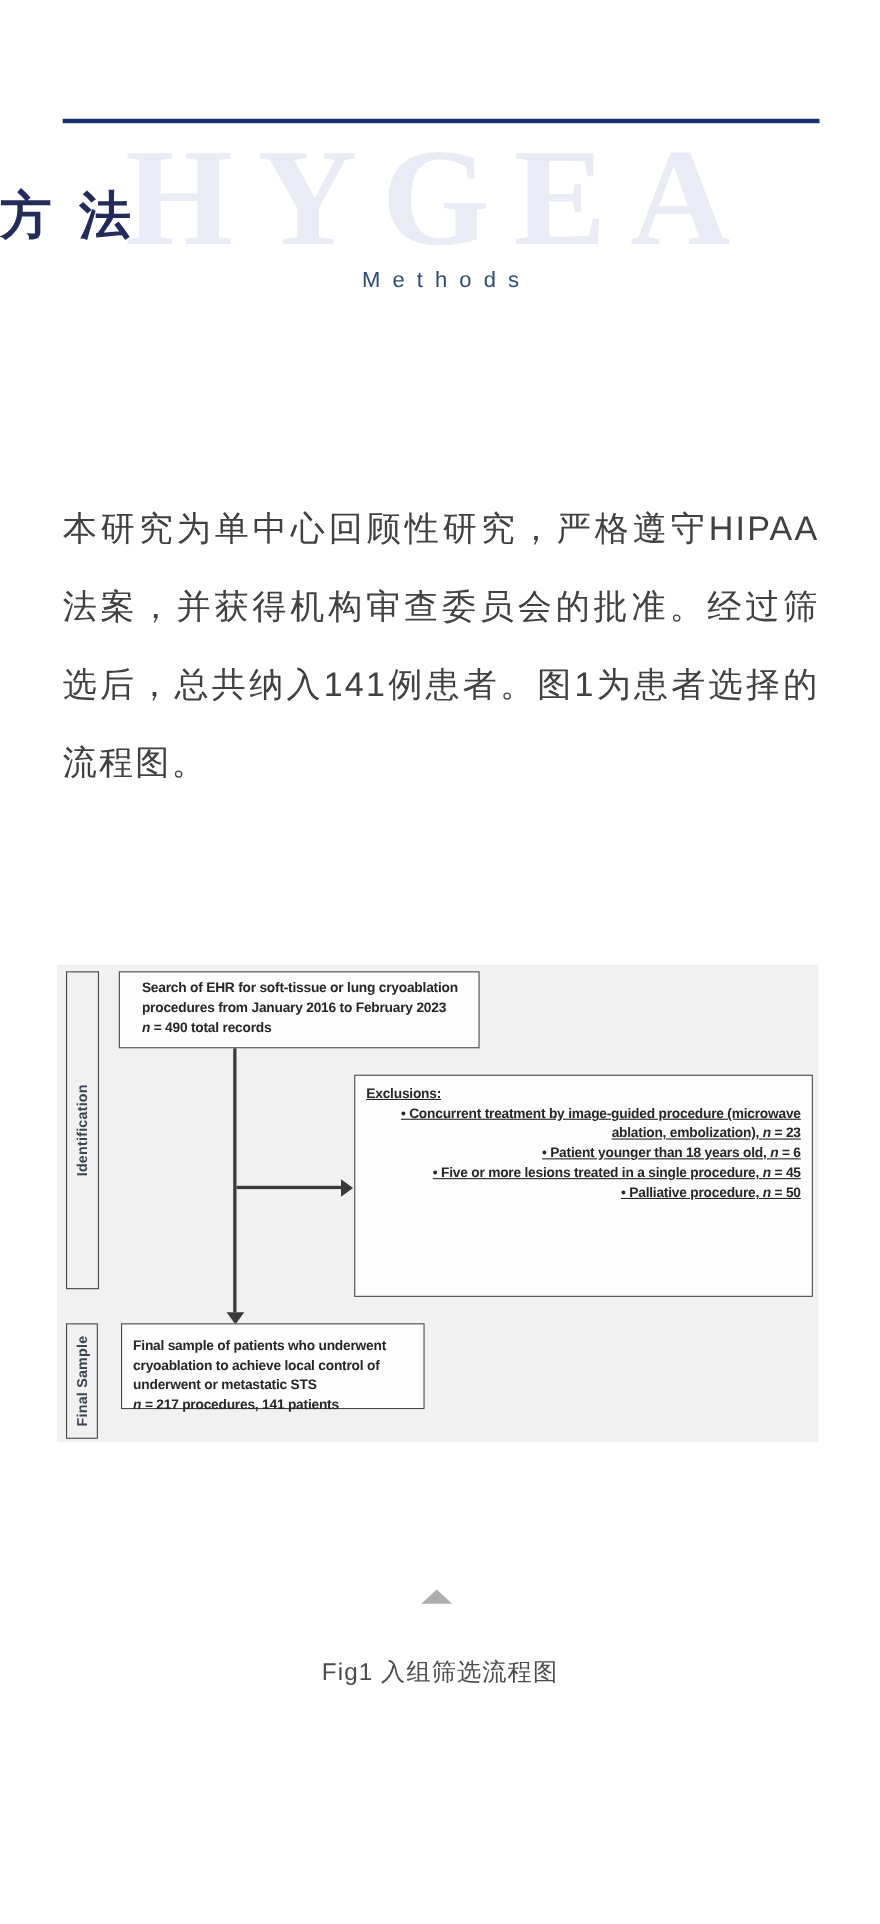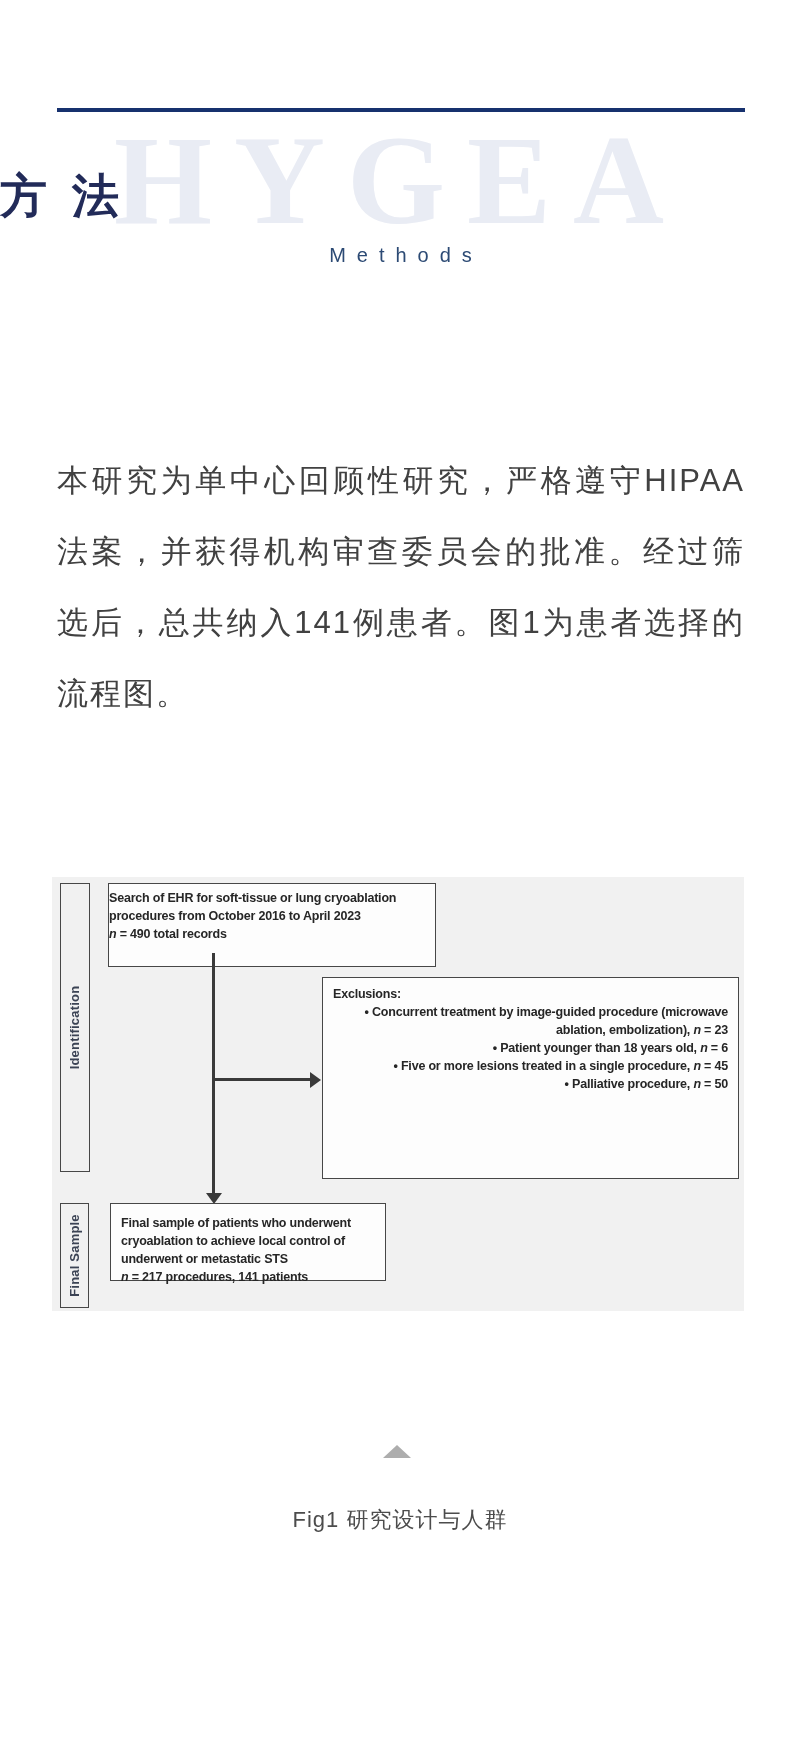--- a/index.html
+++ b/index.html
@@ -76,22 +76,22 @@
   }
   .stage-box .stage-label {
     transform:rotate(-90deg);
     white-space:nowrap;
     font-size:13px; font-weight:700;
     letter-spacing:0.2px;
     color:#3b4354;
   }
   .box-identification { left:8px; top:6px; width:30px; height:289px; }
   .box-final-stage    { left:8px; top:326px; width:29px; height:105px; }
-  .box-search { left:56px; top:6px; width:328px; height:84px; padding:5px 0; }
-  .box-exclusions { left:270px; top:100px; width:417px; height:202px; padding:7px 10px; }
+  .box-search { left:56px; top:6px; width:328px; height:70px; padding:5px 20px; }
+  .box-exclusions { left:270px; top:100px; width:417px; height:202px; padding:7px 10px;text-decoration:underline; }
   .box-final { left:58px; top:326px; width:276px; height:78px; padding:10px 10px; }
   .excl-item { padding-left:8px; text-indent:-8px;text-align:right; }
   .flow-line { position:absolute; background:#3a3a3a; }
   .vline { left:160px; top:76px; width:3px; height:240px; }
   .hline { left:163px; top:201px; width:97px; height:3px; }
   .arrowhead-down {
     position:absolute; left:154px; top:316px;
     width:0; height:0;
     border-left:8px solid transparent;
     border-right:8px solid transparent;
@@ -139,21 +139,21 @@
   <div class="figure-panel">
 
     <div class="stage-box box-identification">
       <div class="stage-label-wrap">
         <span class="stage-label">Identification</span>
       </div>
     </div>
 
     <div class="flow-box box-search">
       <div class="line">Search of EHR for soft-tissue or lung cryoablation</div>
-      <div class="line">procedures from October 2016 to April 2023</div>
+      <div class="line">procedures from January 2016 to February 2023</div>
       <div class="line"><i>n</i> = 490 total records</div>
     </div>
 
     <div class="flow-line vline"></div>
     <div class="flow-line hline"></div>
     <div class="arrowhead-right"></div>
     <div class="arrowhead-down"></div>
 
     <div class="flow-box box-exclusions">
       <div>Exclusions:</div>
@@ -173,15 +173,15 @@
       <div class="line">Final sample of patients who underwent</div>
       <div class="line">cryoablation to achieve local control of</div>
       <div class="line">underwent or metastatic STS</div>
       <div class="line"><i>n</i> = 217 procedures, 141 patients</div>
     </div>
 
   </div>
 
   <div class="collapse-triangle"></div>
 
-  <div class="figure-caption">Fig1 研究设计与人群</div>
+  <div class="figure-caption">Fig1 入组筛选流程图</div>
 
 </div>
 
 </body></html>

